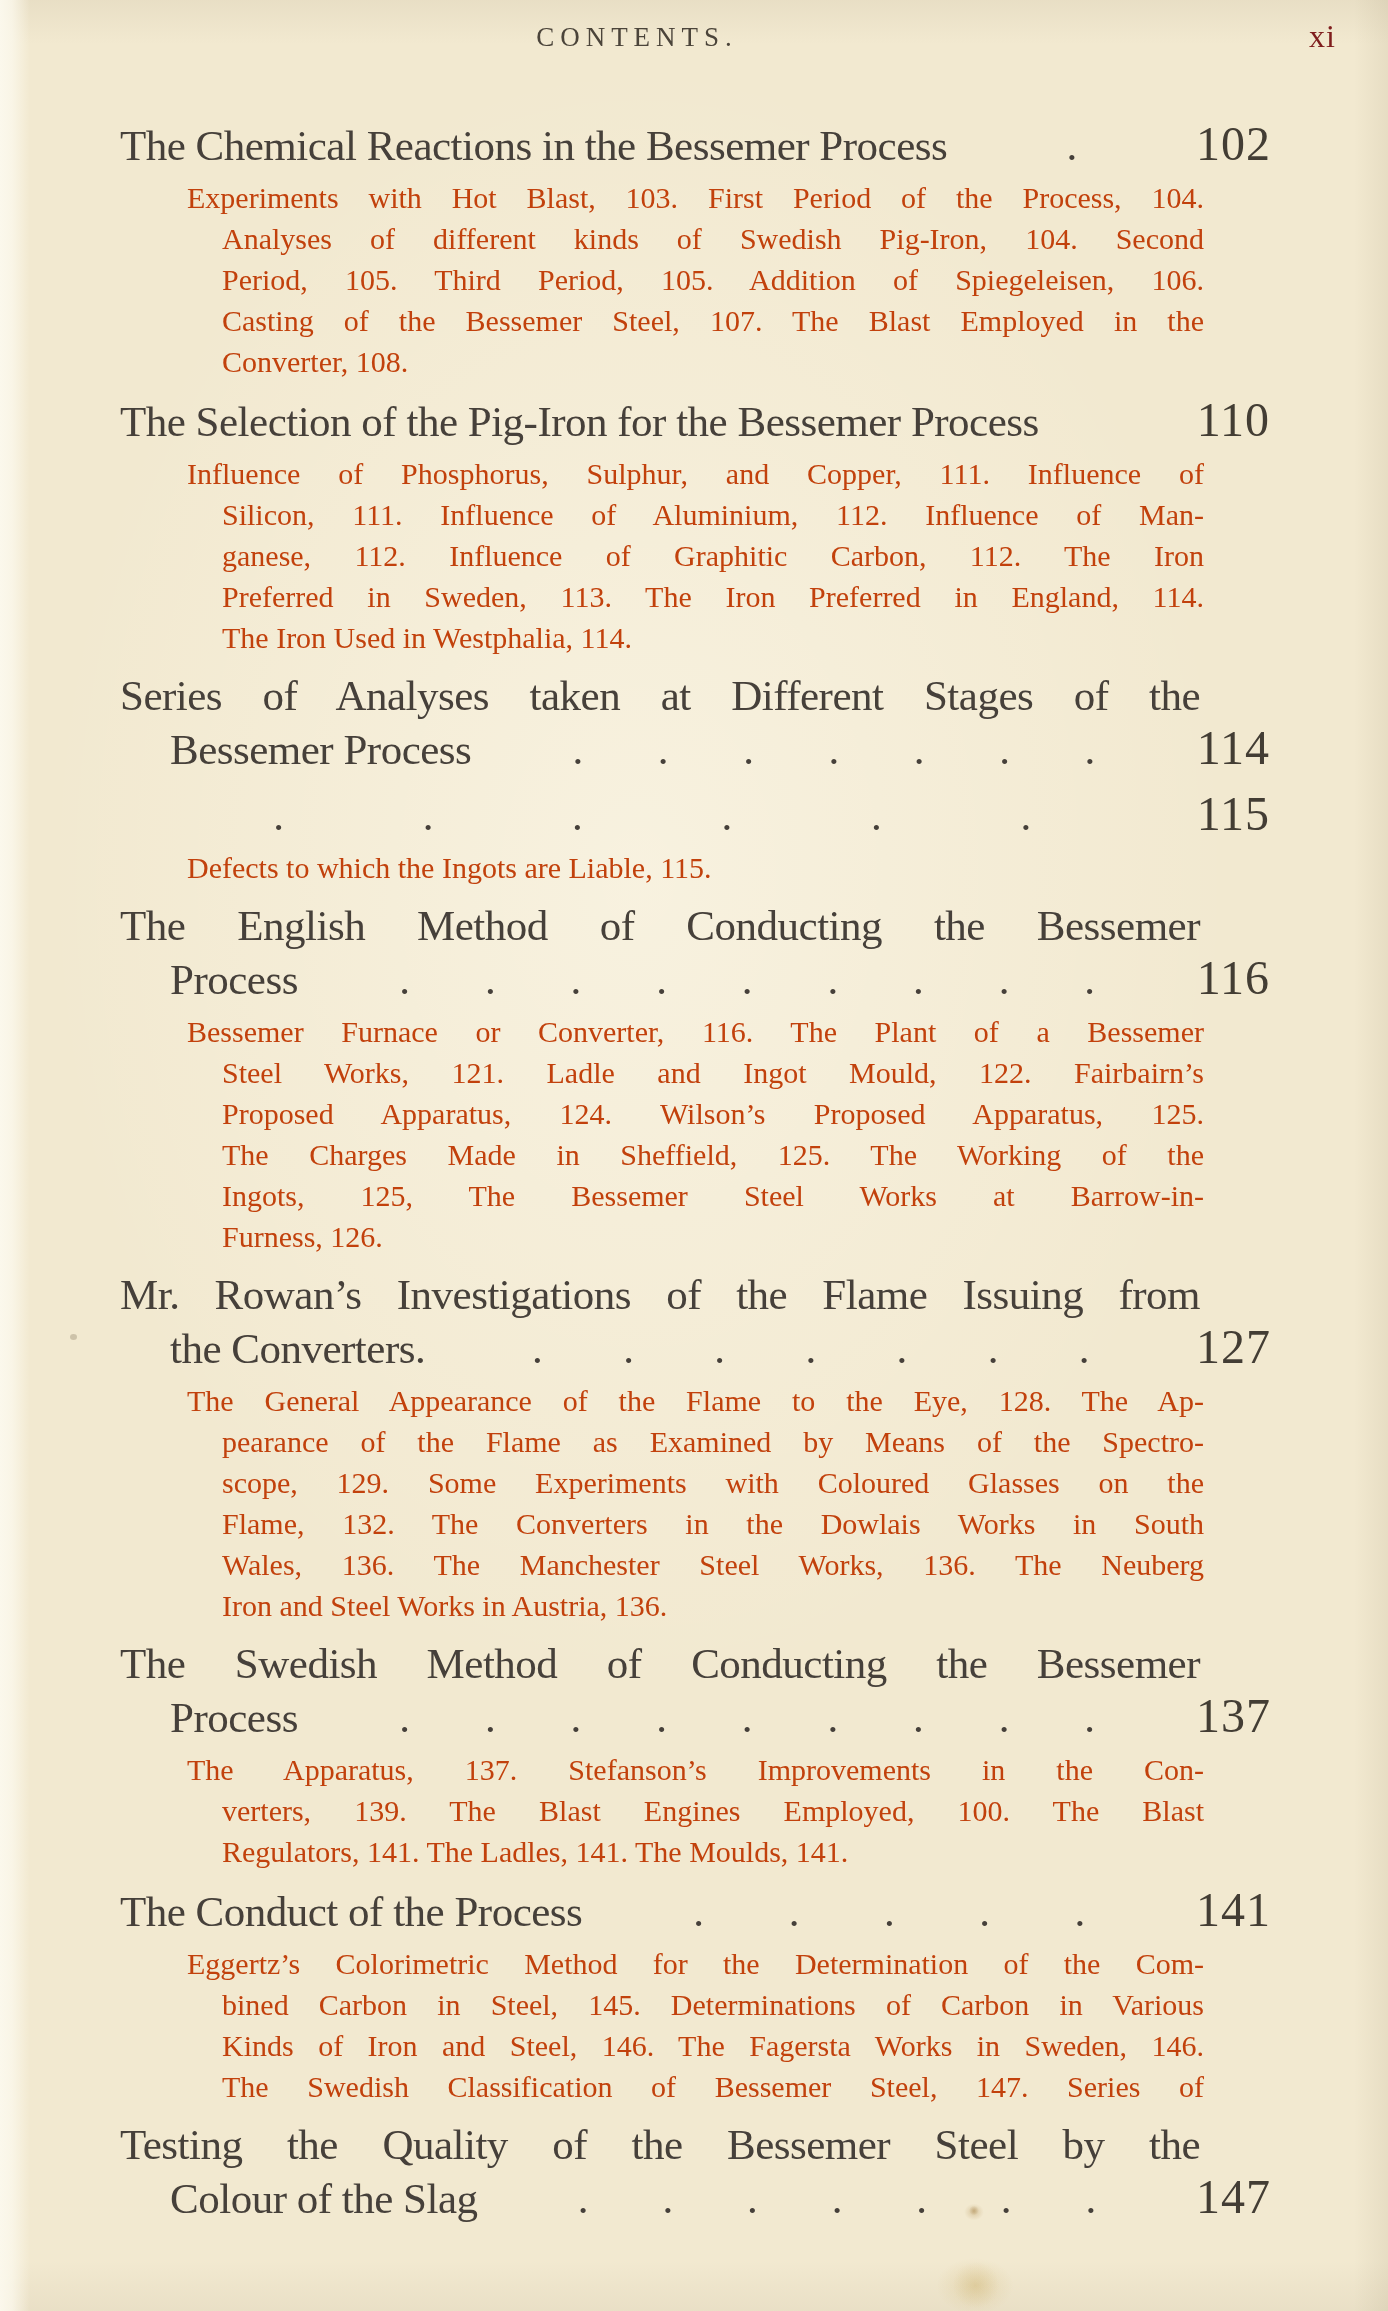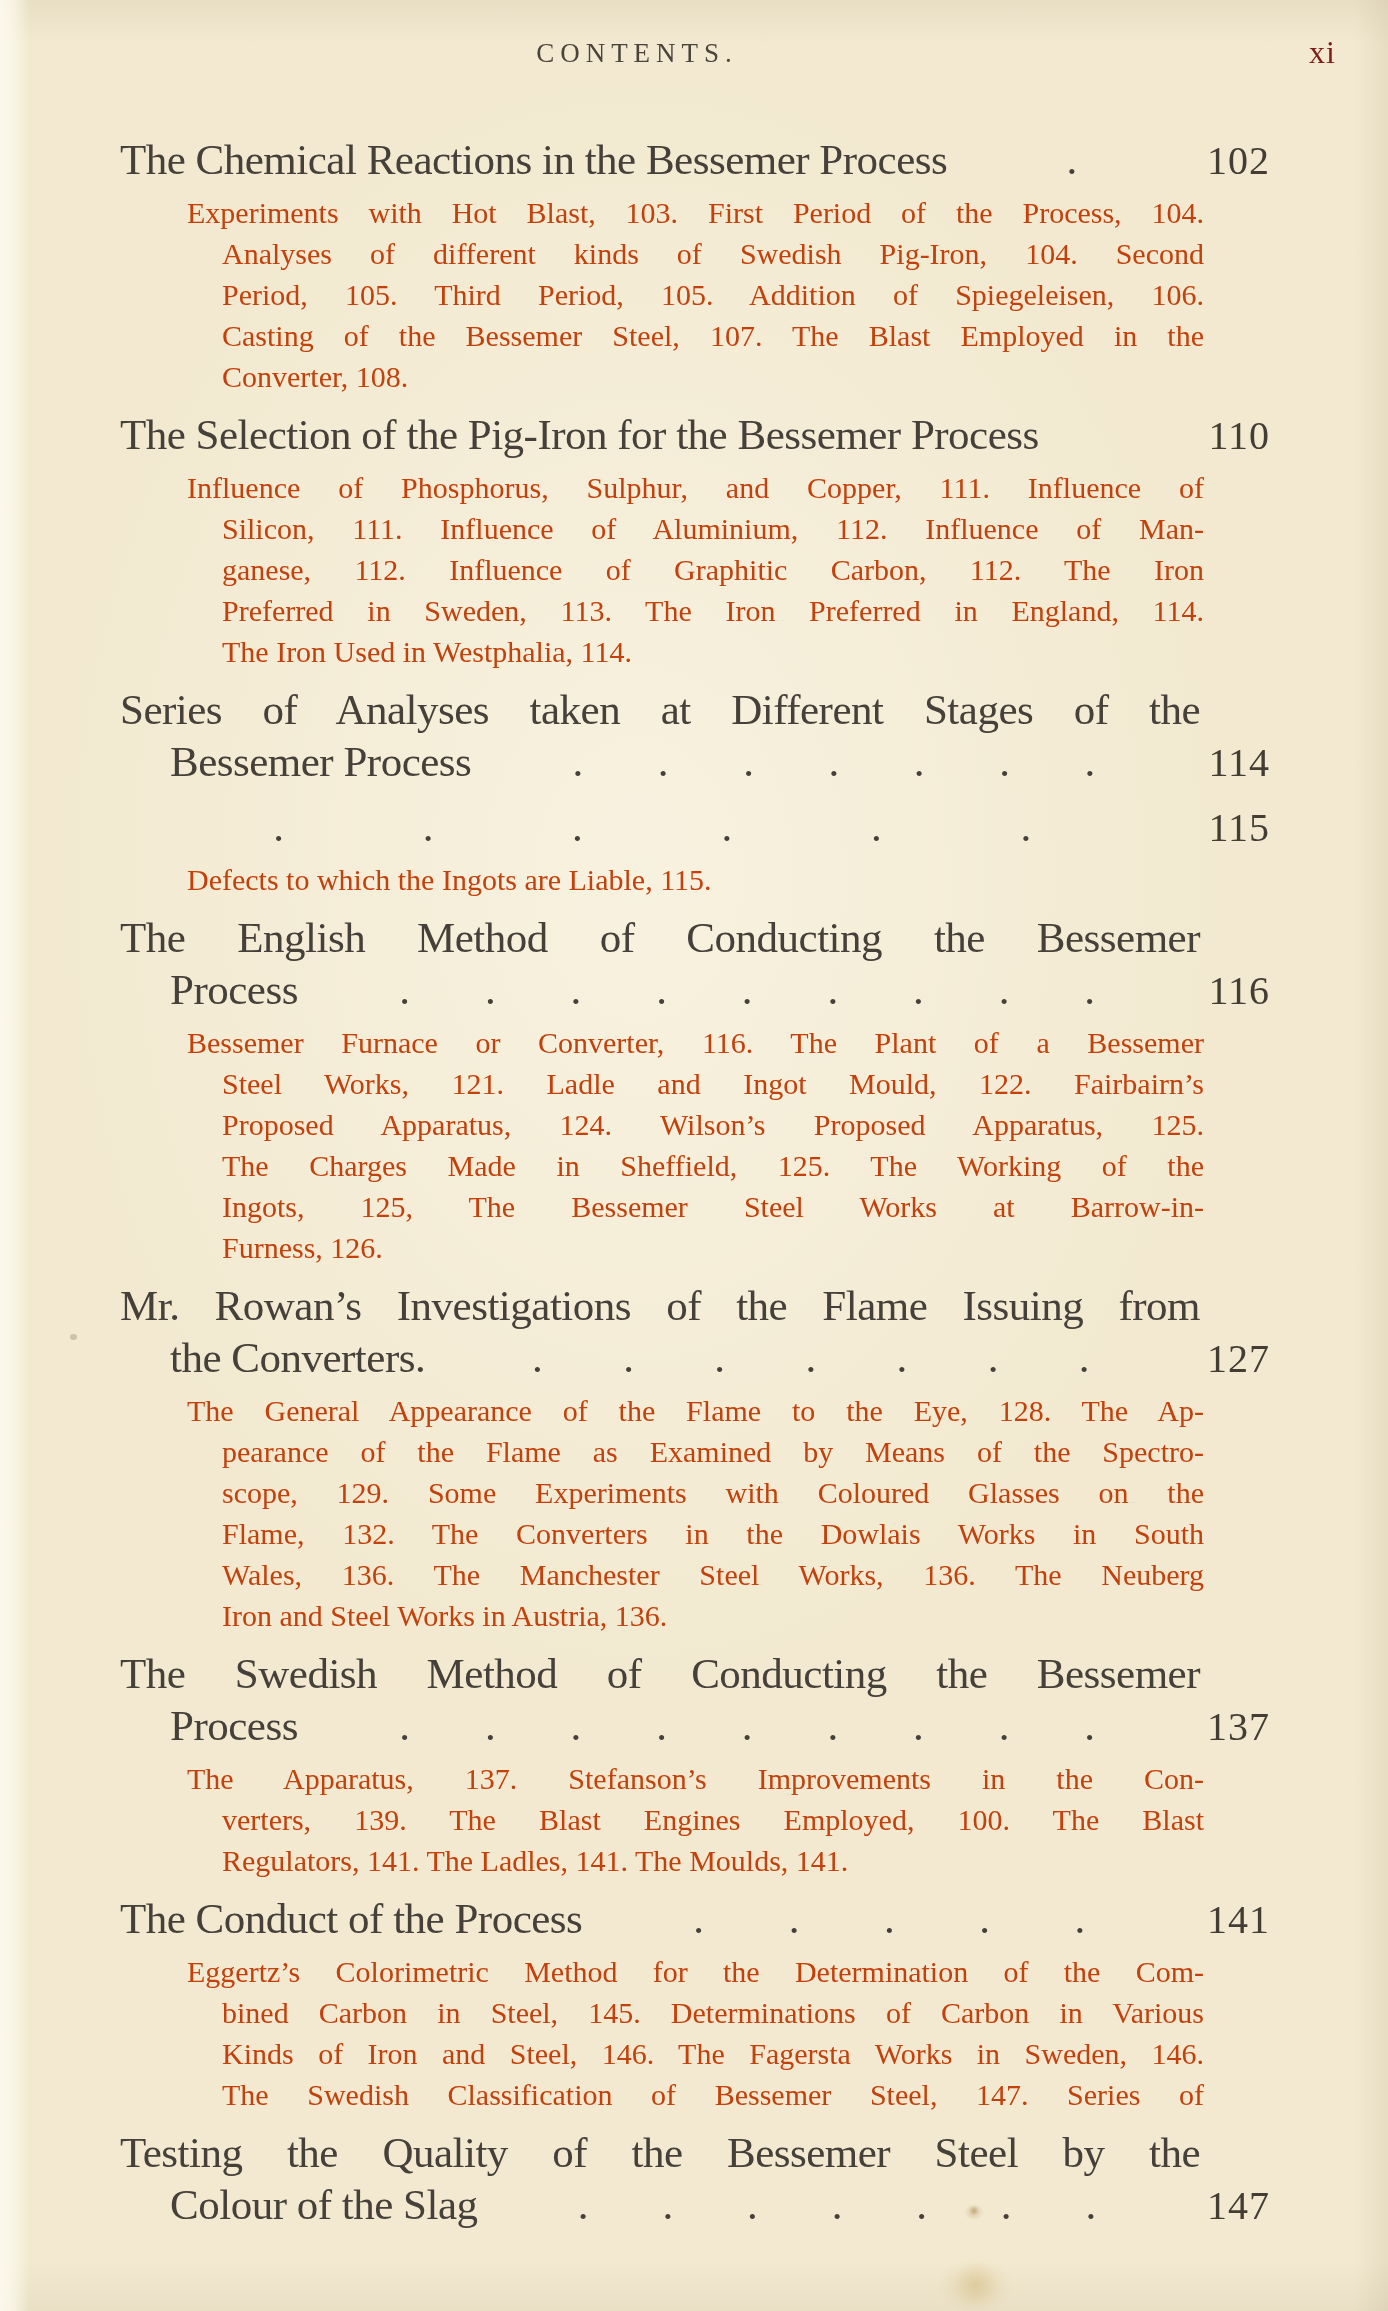--- a/index.html
+++ b/index.html
@@ -9,21 +9,21 @@
     background-color:#f2e9d0;
     background-image:
       radial-gradient(55px 40px at 975px 2286px, rgba(198,165,80,0.22), rgba(198,165,80,0) 70%),
       radial-gradient(14px 12px at 974px 2212px, rgba(160,120,50,0.30), rgba(160,120,50,0) 70%),
       radial-gradient(ellipse 760px 1050px at 46% 38%, rgba(255,252,242,0.45), rgba(255,252,242,0) 78%),
       linear-gradient(90deg, #fbf8ec 0px, rgba(251,248,236,0.8) 12px, rgba(251,248,236,0) 30px),
       linear-gradient(270deg, rgba(118,100,66,0.09) 0px, rgba(118,100,66,0) 34px),
       linear-gradient(180deg, rgba(118,100,66,0.08) 0px, rgba(118,100,66,0) 44px),
       linear-gradient(0deg, rgba(118,100,66,0.07) 0px, rgba(118,100,66,0) 50px);
   }
-  .page{position:absolute;inset:0;box-sizing:border-box;padding:38px 118px 0 120px;}
+  .page{position:absolute;inset:0;box-sizing:border-box;padding:22px 118px 0 120px;}
   .page-header{position:relative;height:42px;}
   .contents-title{
     text-align:center;position:relative;left:-58px;
     font-size:27px;letter-spacing:6px;color:#4b443a;
   }
   .folio{
     position:absolute;top:-4px;right:-66px;
     font-size:32px;color:#7f1d1d;letter-spacing:1px;
   }
   .toc{margin-top:54px;}
@@ -35,21 +35,21 @@
   .heading-line.justified{text-align:justify;text-align-last:justify;margin-right:70px;}
   .heading-flex{display:flex;align-items:baseline;}
   .heading-flex .h-text{flex:0 0 auto;white-space:pre;}
   .leader{
     flex:1 1 auto;display:flex;justify-content:space-evenly;align-items:baseline;
     padding:0 14px;min-width:0;color:#46403a;
   }
   .leader .dot{font-size:43px;line-height:52px;}
   .page-num{
     flex:0 0 auto;width:74px;text-align:right;
-    font-size:40px;color:#433d34;letter-spacing:1px;
+    font-size:48px;color:#433d34;letter-spacing:1px;
   }
   .sub-para{
     margin:5px 66px 0 102px;
     font-size:30px;line-height:41px;color:#c2410c;
   }
   .sub-line{text-align:justify;text-align-last:justify;}
   .sub-line.first{margin-left:-35px;}
   .sub-line.last{text-align:center;text-align-last:left;}
   .artifact{position:absolute;pointer-events:none;}
 </style>

